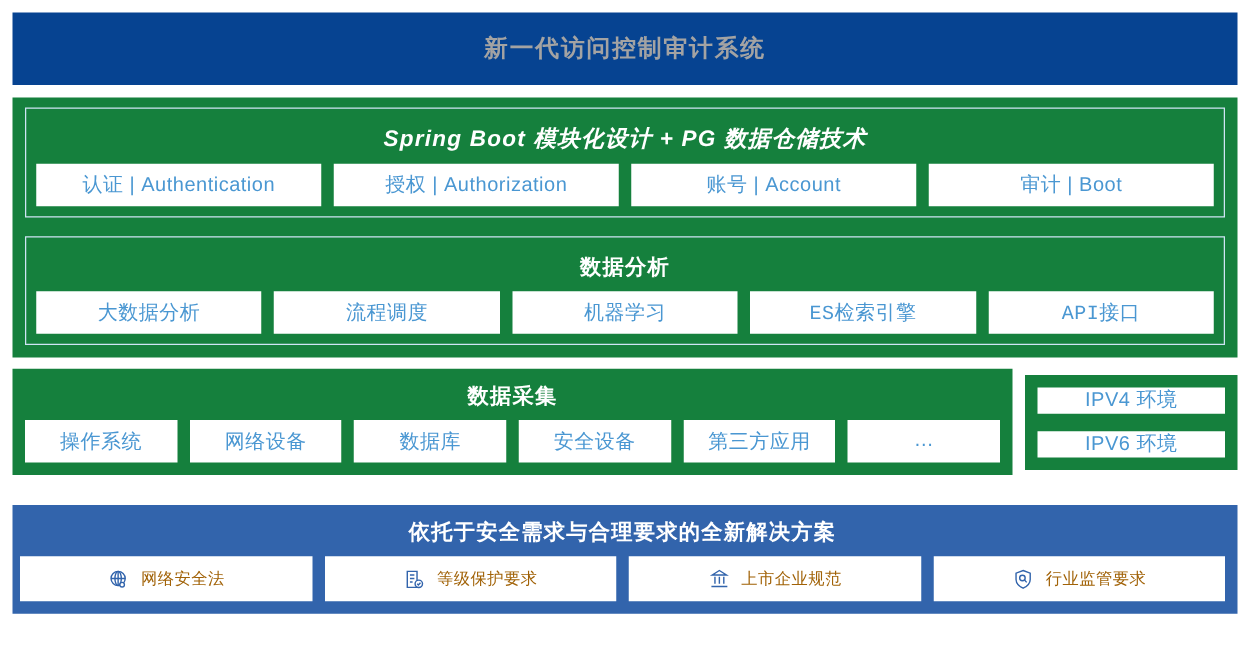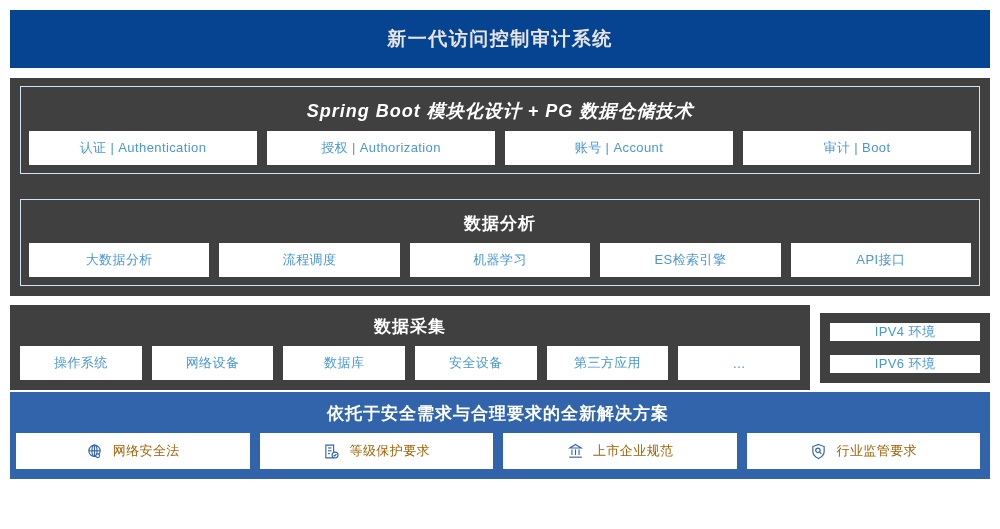--- a/index.html
+++ b/index.html
@@ -22,29 +22,29 @@
 
   
   .header-bar {
     height: 58px;
     background: #064391;
     display: flex;
     align-items: center;
     justify-content: center;
   }
   .header-title {
-    color: #e5e5e5;
+    color: #a3a3a3;
     font-size: 19px;
     font-weight: bold;
     letter-spacing: 1.5px;
   }
 
   
   .panel {
-    background: #404040;
+    background: #15803d;
   }
   .panel-deep {
     background: #3264ac;
   }
 
   .inner-frame {
     border: 1.5px solid #cfe4f5;
     padding: 6px 8px 8px 8px;
   }
 
@@ -67,21 +67,21 @@
   }
 
   .chip {
     flex: 1 1 0;
     background: #ffffff;
     height: 34px;
     display: flex;
     align-items: center;
     justify-content: center;
     color: #4a97d2;
-    font-size: 13px;
+    font-size: 16px;
     letter-spacing: 0.4px;
     white-space: nowrap;
   }
   .chip.deep-text { color: #a16207; }
 
   .chip .ico {
     display: inline-flex;
     align-items: center;
     justify-content: center;
     width: 18px;
@@ -89,21 +89,21 @@
     margin-right: 9px;
     flex: none;
   }
   .chip .ico svg { width: 17px; height: 17px; display: block; }
 
   
   .stack-top {
     margin-top: 10px;
     padding: 8px 10px 10px 10px;
   }
-  .stack-top .inner-frame + .inner-frame { margin-top: 25px; }
+  .stack-top .inner-frame + .inner-frame { margin-top: 15px; font-family: Liberation Mono, monospace; }
 
   
   .collect-row {
     display: flex;
     gap: 10px;
     margin-top: 9px;
     align-items: center;
   }
   .collect-main {
     flex: 1 1 auto;
@@ -115,21 +115,21 @@
     padding: 10px;
     display: flex;
     flex-direction: column;
     justify-content: center;
     gap: 14px;
   }
   .collect-side .chip { height: 30px; }
 
   
   .stack-bottom {
-    margin-top: 2px;
+    margin-top: 24px;
     padding: 4px 10px 10px 6px;
   }
   .stack-bottom .chip { height: 36px; font-size: 13px; }
 </style>
 </head>
 <body>
 
 <div class="page">
 
   <div class="header-bar">

